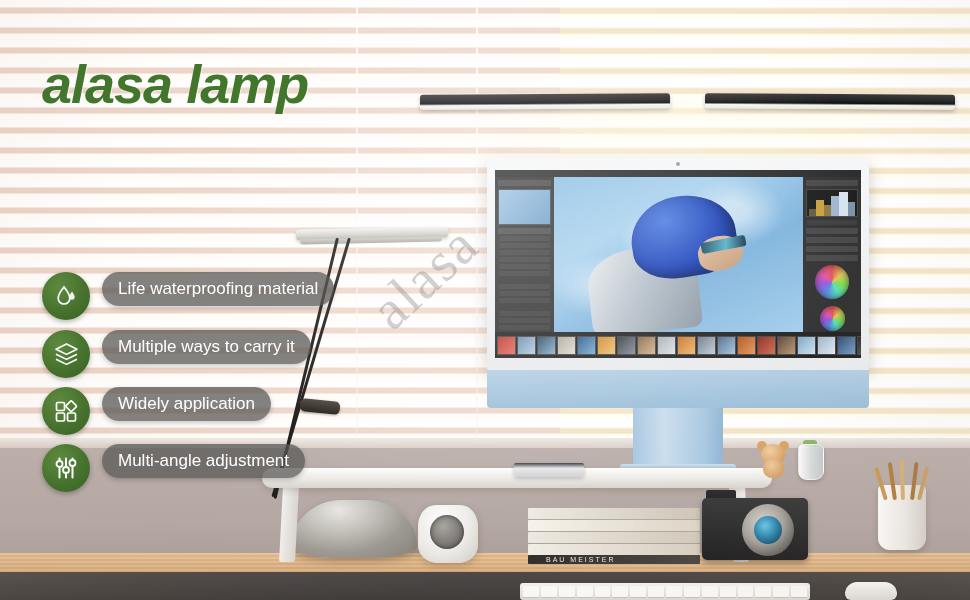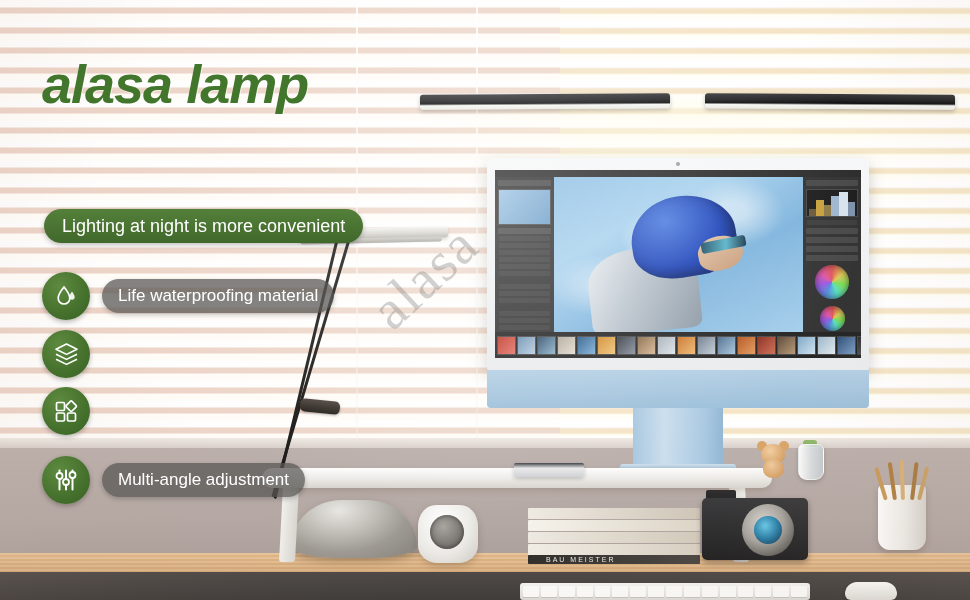--- a/index.html
+++ b/index.html
@@ -168,21 +168,21 @@
   .headline{position:absolute;left:42px;top:56px;font-size:54px;line-height:56px;
     font-weight:bold;font-style:italic;color:#41762c;letter-spacing:-1px;
     text-shadow:1px 1px 0 rgba(255,255,255,.55);}
   .headline div{white-space:nowrap;}
   .pill-main{position:absolute;left:44px;top:209px;height:34px;border-radius:17px;
     background:linear-gradient(to bottom,#54803a,#41682b);
     display:flex;align-items:center;padding:0 18px;box-sizing:border-box;
     box-shadow:0 2px 5px rgba(0,0,0,.25);}
   .pill-main span{color:#fff;font-size:18px;white-space:nowrap;}
 
-  .feat{position:absolute;left:42px;display:flex;align-items:center;}
+  .feat{position:absolute;left:42px;display:flex;}
   .feat .circle{width:48px;height:48px;border-radius:50%;flex:0 0 auto;
     background:radial-gradient(circle at 36% 30%,#5d8a3f,#3f6a28 75%);
     display:flex;align-items:center;justify-content:center;box-shadow:0 2px 5px rgba(0,0,0,.28);}
   .feat .bar{height:34px;border-radius:17px;margin-left:12px;display:flex;align-items:center;
     padding:0 16px;box-sizing:border-box;background:rgba(88,86,84,.74);
     box-shadow:0 2px 5px rgba(0,0,0,.22);}
   .feat .bar span{color:#fff;font-size:17px;white-space:nowrap;}
 
   .watermark{position:absolute;left:358px;top:295px;font-size:56px;color:rgba(120,120,120,.34);
     transform:rotate(-43deg);transform-origin:left top;letter-spacing:2px;pointer-events:none;
@@ -367,58 +367,61 @@
   <div class="mouse"></div>
 
   <div class="vig"></div>
 
   <div class="watermark">alasa</div>
 
   <div class="headline">
     <div>alasa lamp</div>
   </div>
 
-  <div class="pill-main">
-    <span>Lighting at night is more convenient</span>
-  </div>
 
   <div class="feat" style="top:272px">
     <div class="circle">
       <svg width="26" height="26" viewBox="0 0 26 26">
         <path d="M11 4 C11 4 5.2 11 5.2 15.2 A5.8 5.8 0 0 0 16.8 15.2 C16.8 11 11 4 11 4 Z" fill="none" stroke="#fff" stroke-width="1.7"></path>
         <path d="M19 8.5 C19 8.5 16.3 12 16.3 14.1 A2.7 2.7 0 0 0 21.7 14.1 C21.7 12 19 8.5 19 8.5 Z" fill="#fff" opacity=".9"></path>
       </svg>
     </div>
     <div class="bar">
       <span>Life waterproofing material</span>
     </div>
   </div>
 
   <div class="feat" style="top:330px">
     <div class="circle">
       <svg width="27" height="27" viewBox="0 0 27 27">
         <path d="M13.5 3 L24 8.2 L13.5 13.4 L3 8.2 Z" fill="none" stroke="#fff" stroke-width="1.6" stroke-linejoin="round"></path>
         <path d="M3 13.2 L13.5 18.4 L24 13.2" fill="none" stroke="#fff" stroke-width="1.6" stroke-linejoin="round"></path>
         <path d="M3 18.2 L13.5 23.4 L24 18.2" fill="none" stroke="#fff" stroke-width="1.6" stroke-linejoin="round"></path>
       </svg>
+    </div>
+    <div class="bar">
+      <span>Multiple ways to carry it</span>
     </div>
   </div>
 
   <div class="feat" style="top:387px">
     <div class="circle">
       <svg width="26" height="26" viewBox="0 0 26 26">
         <rect x="3.5" y="4.5" width="8" height="8" rx="1.2" fill="none" stroke="#fff" stroke-width="1.7"></rect>
         <rect x="3.5" y="15" width="8" height="8" rx="1.2" fill="none" stroke="#fff" stroke-width="1.7"></rect>
         <rect x="14.5" y="15" width="8" height="8" rx="1.2" fill="none" stroke="#fff" stroke-width="1.7"></rect>
         <rect x="14.2" y="4.2" width="8" height="8" rx="1.2" fill="none" stroke="#fff" stroke-width="1.7" transform="rotate(45 18.2 8.2)"></rect>
       </svg>
     </div>
-  </div>
-
-  <div class="feat" style="top:456px">
+    <div class="bar">
+      <span>Widely application</span>
+    </div>
+  </div>
+
+  <div class="feat" style="top:444px">
     <div class="circle">
       <svg width="26" height="26" viewBox="0 0 26 26">
         <line x1="6.5" y1="3.5" x2="6.5" y2="22.5" stroke="#fff" stroke-width="2" stroke-linecap="round"></line>
         <line x1="13" y1="3.5" x2="13" y2="22.5" stroke="#fff" stroke-width="2" stroke-linecap="round"></line>
         <line x1="19.5" y1="3.5" x2="19.5" y2="22.5" stroke="#fff" stroke-width="2" stroke-linecap="round"></line>
         <circle cx="6.5" cy="9" r="3" fill="#4b7a30" stroke="#fff" stroke-width="1.8"></circle>
         <circle cx="13" cy="15" r="3" fill="#4b7a30" stroke="#fff" stroke-width="1.8"></circle>
         <circle cx="19.5" cy="8" r="3" fill="#4b7a30" stroke="#fff" stroke-width="1.8"></circle>
       </svg>
     </div>

